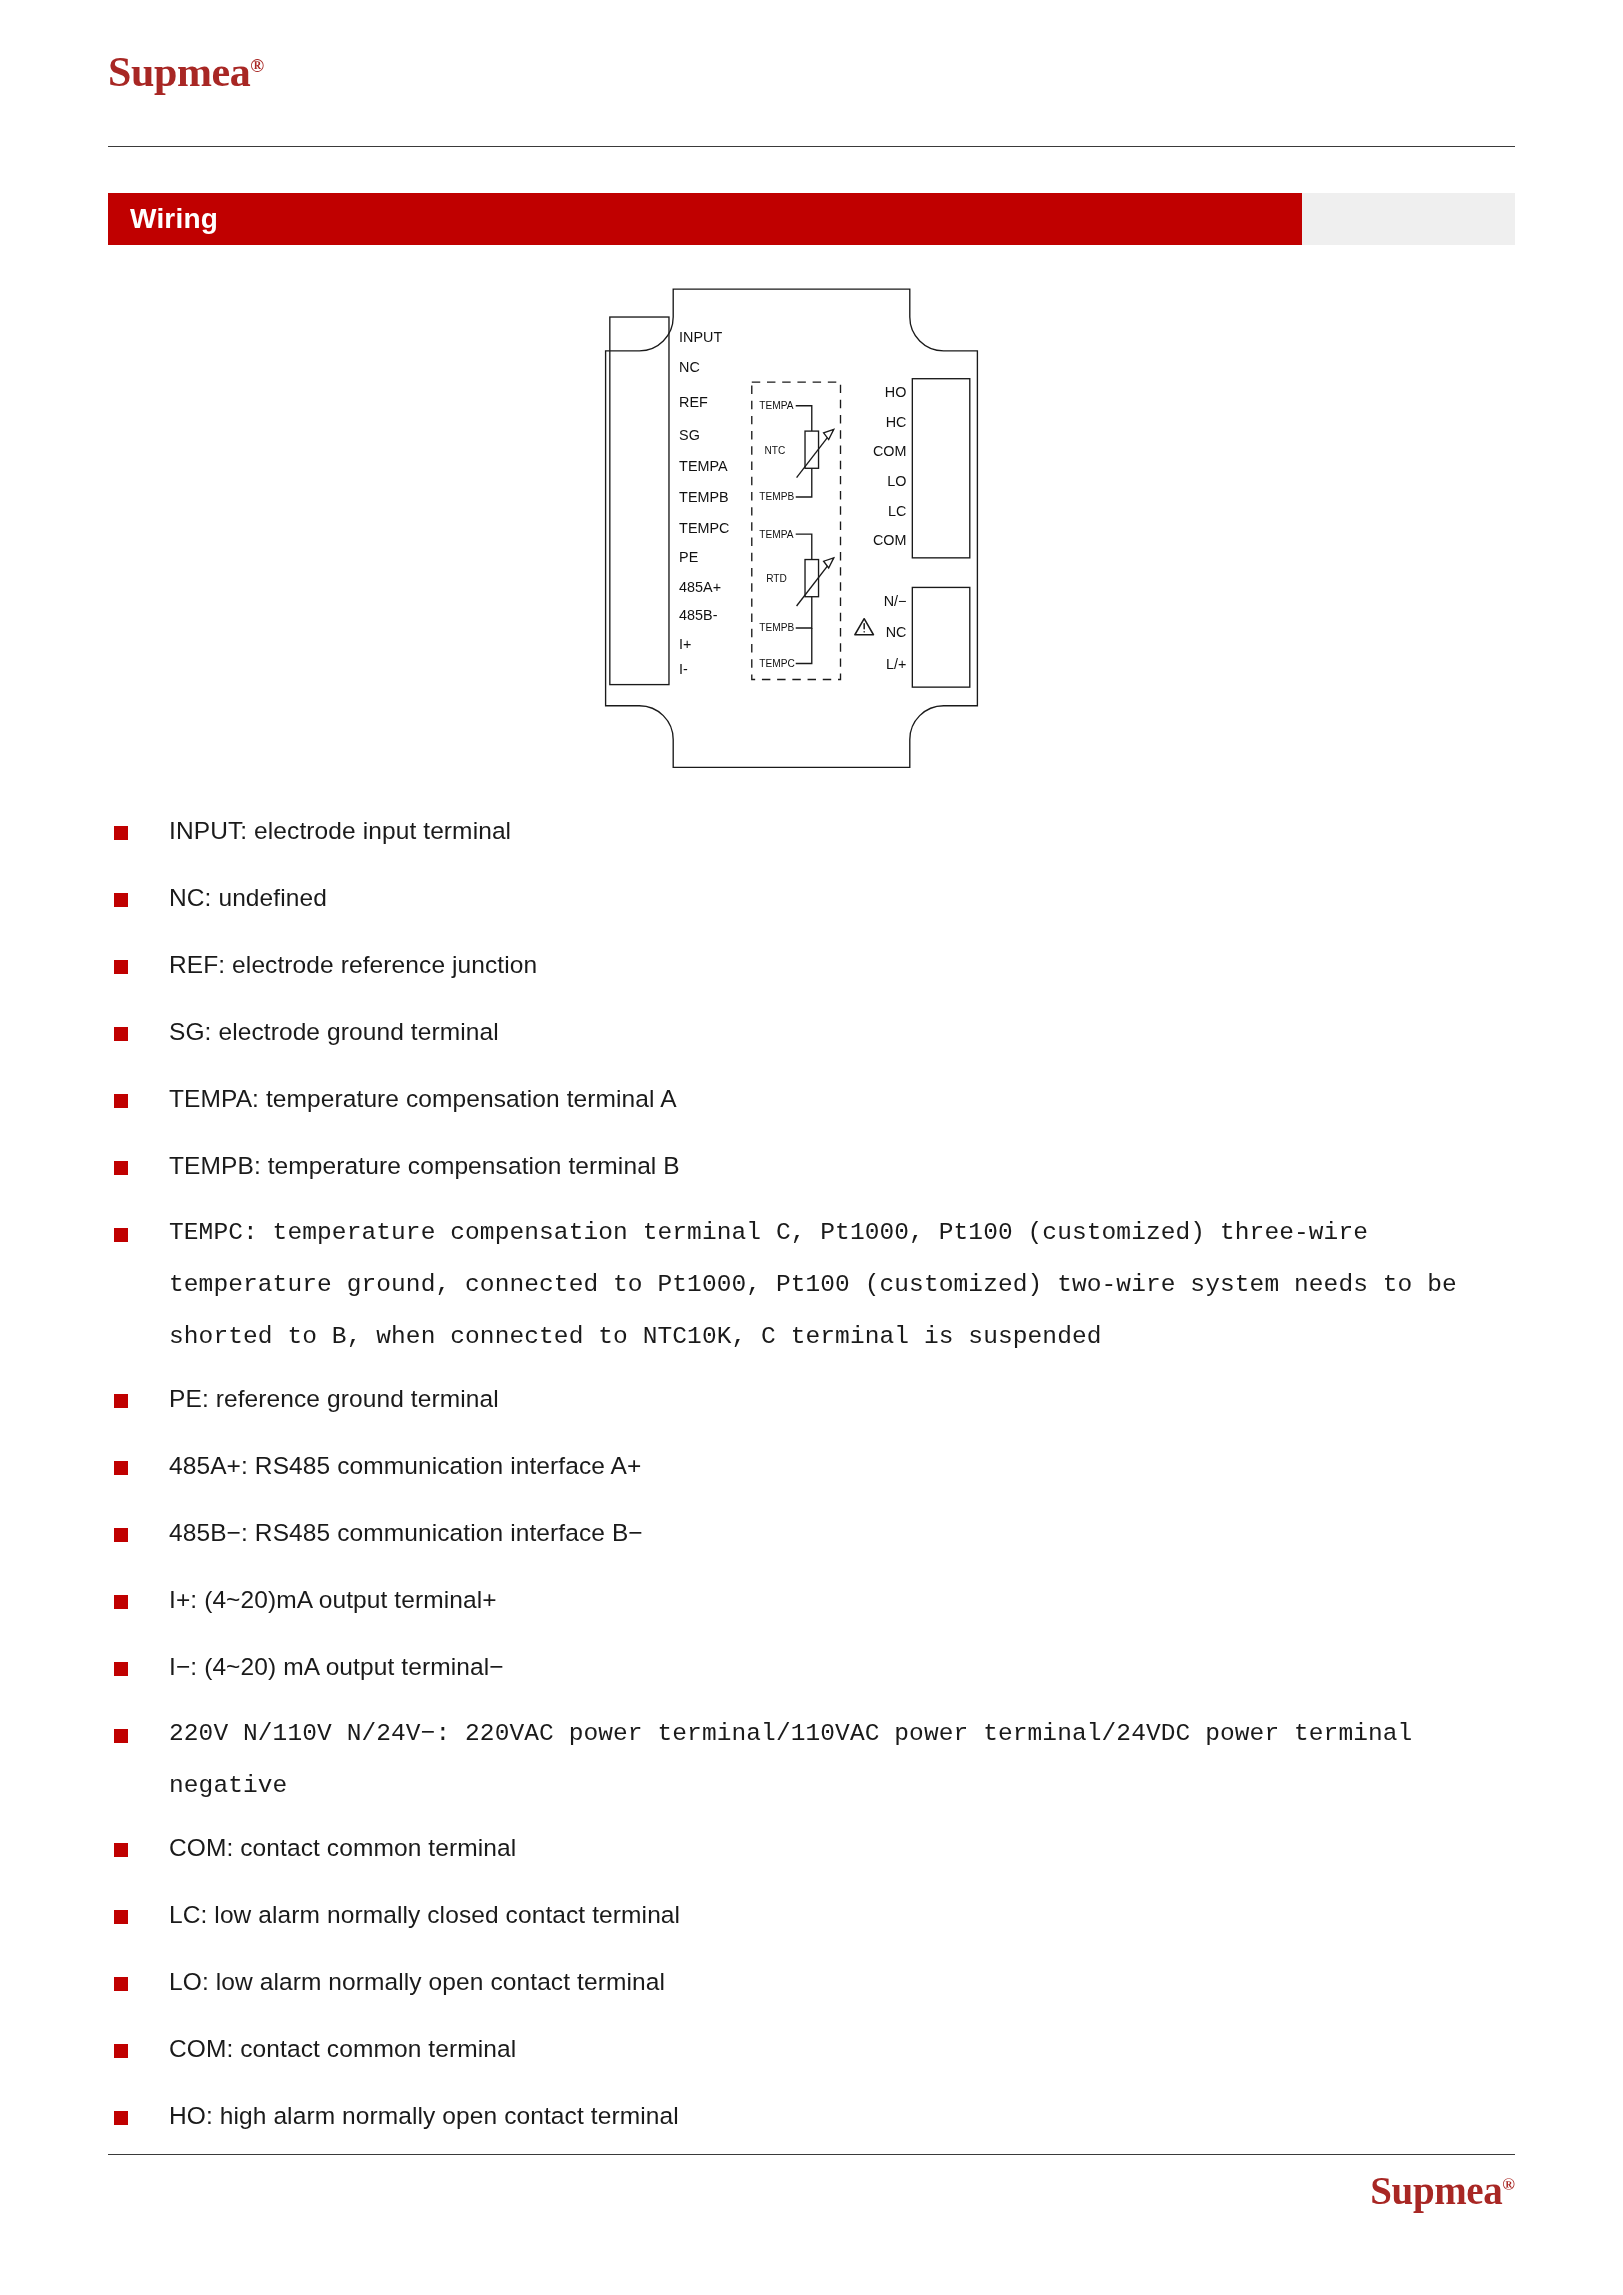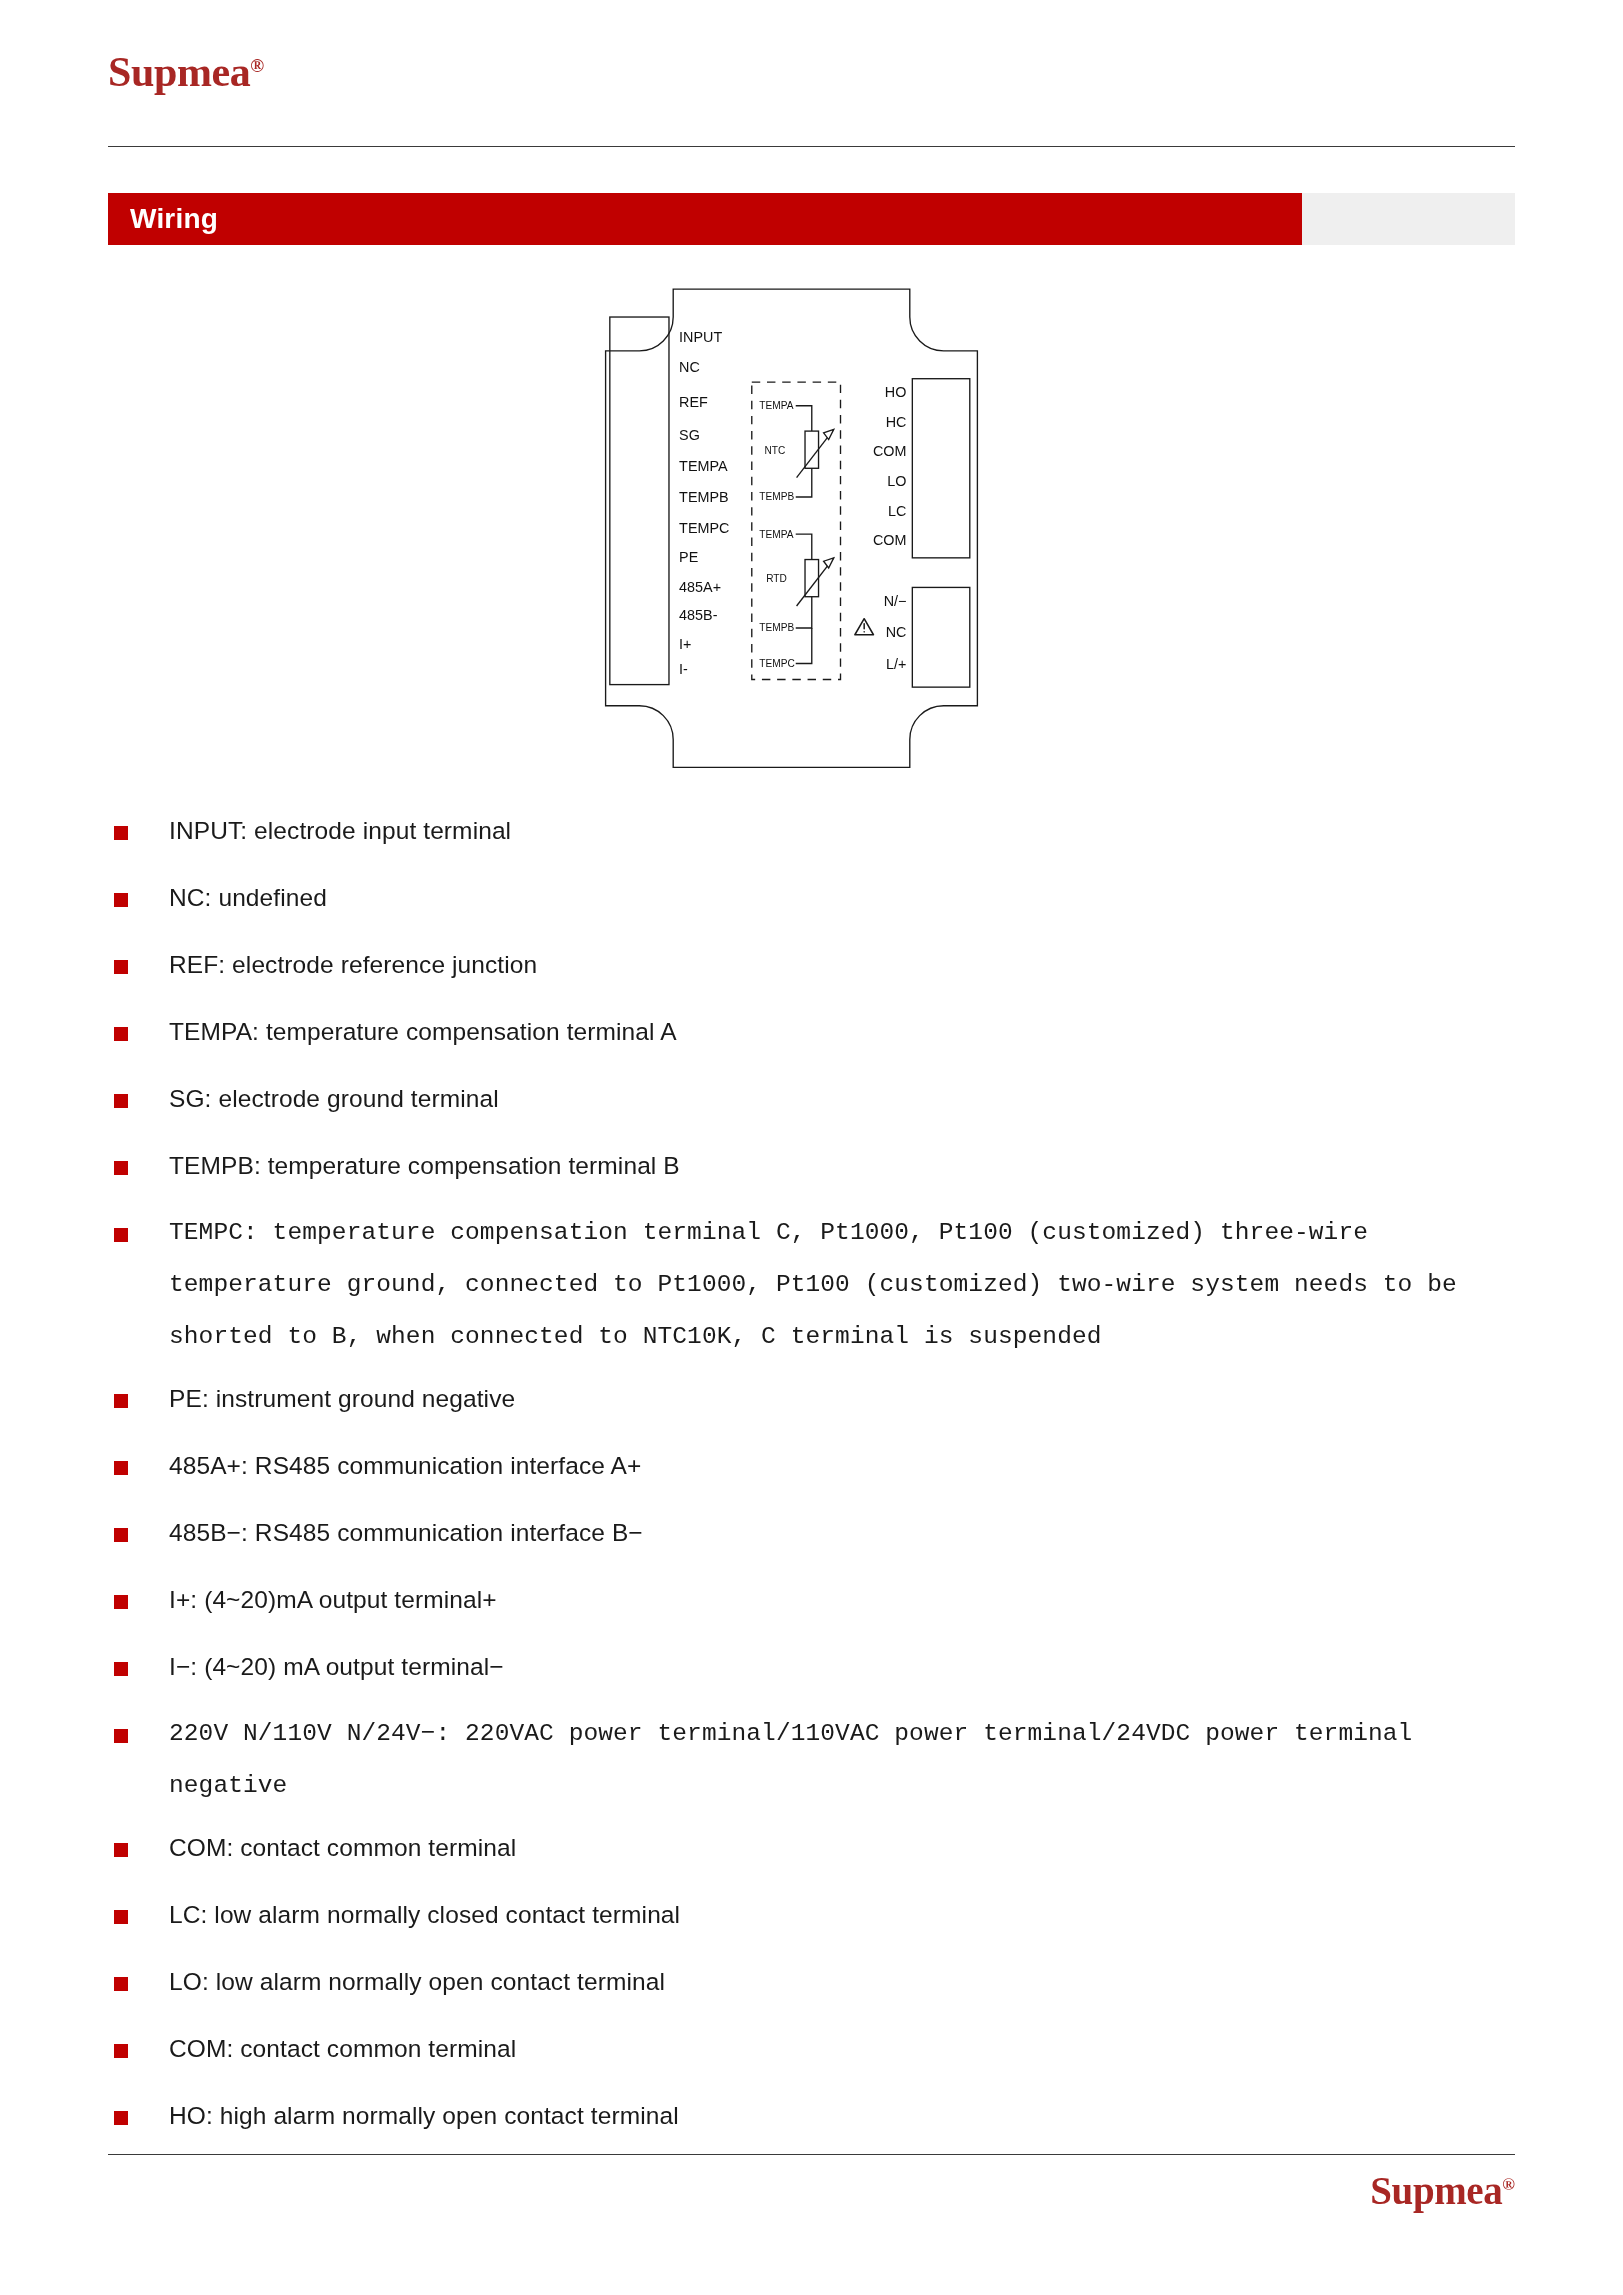--- a/index.html
+++ b/index.html
@@ -285,37 +285,37 @@
       <div class="bullet-item">
         <span class="bullet-mark"></span>
         <span class="bullet-text">NC: undefined</span>
       </div>
       <div class="bullet-item">
         <span class="bullet-mark"></span>
         <span class="bullet-text">REF: electrode reference junction</span>
       </div>
       <div class="bullet-item">
         <span class="bullet-mark"></span>
+        <span class="bullet-text">SG: electrode ground terminal</span>
+      </div>
+      <div class="bullet-item">
+        <span class="bullet-mark"></span>
         <span class="bullet-text">TEMPA: temperature compensation terminal A</span>
       </div>
       <div class="bullet-item">
         <span class="bullet-mark"></span>
-        <span class="bullet-text">SG: electrode ground terminal</span>
-      </div>
-      <div class="bullet-item">
-        <span class="bullet-mark"></span>
         <span class="bullet-text">TEMPB: temperature compensation terminal B</span>
       </div>
       <div class="bullet-item multiline">
         <span class="bullet-mark"></span>
         <span class="bullet-text">TEMPC: temperature compensation terminal C, Pt1000, Pt100 (customized) three-wire temperature ground, connected to Pt1000, Pt100 (customized) two-wire system needs to be shorted to B, when connected to NTC10K, C terminal is suspended</span>
       </div>
       <div class="bullet-item">
         <span class="bullet-mark"></span>
-        <span class="bullet-text">PE: instrument ground negative</span>
+        <span class="bullet-text">PE: reference ground terminal</span>
       </div>
       <div class="bullet-item">
         <span class="bullet-mark"></span>
         <span class="bullet-text">485A+: RS485 communication interface A+</span>
       </div>
       <div class="bullet-item">
         <span class="bullet-mark"></span>
         <span class="bullet-text">485B−: RS485 communication interface B−</span>
       </div>
       <div class="bullet-item">

